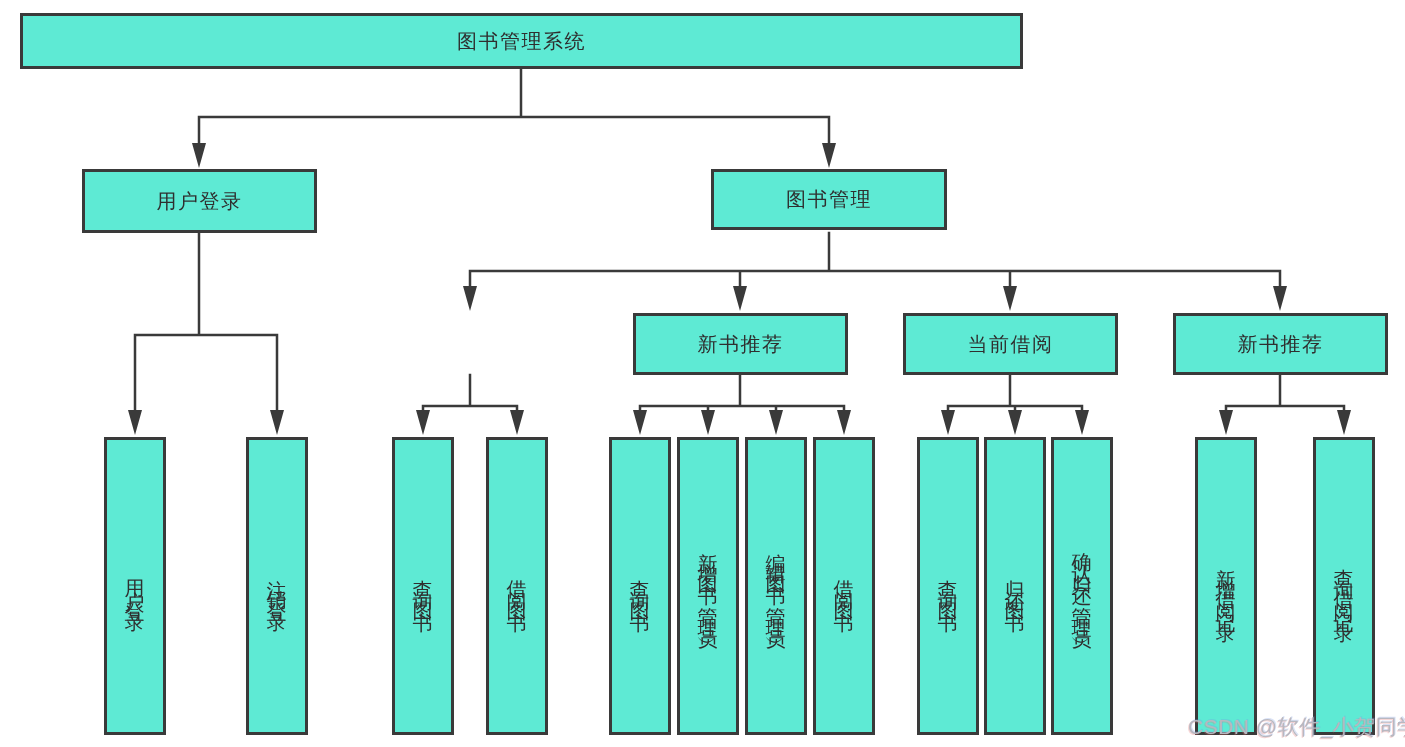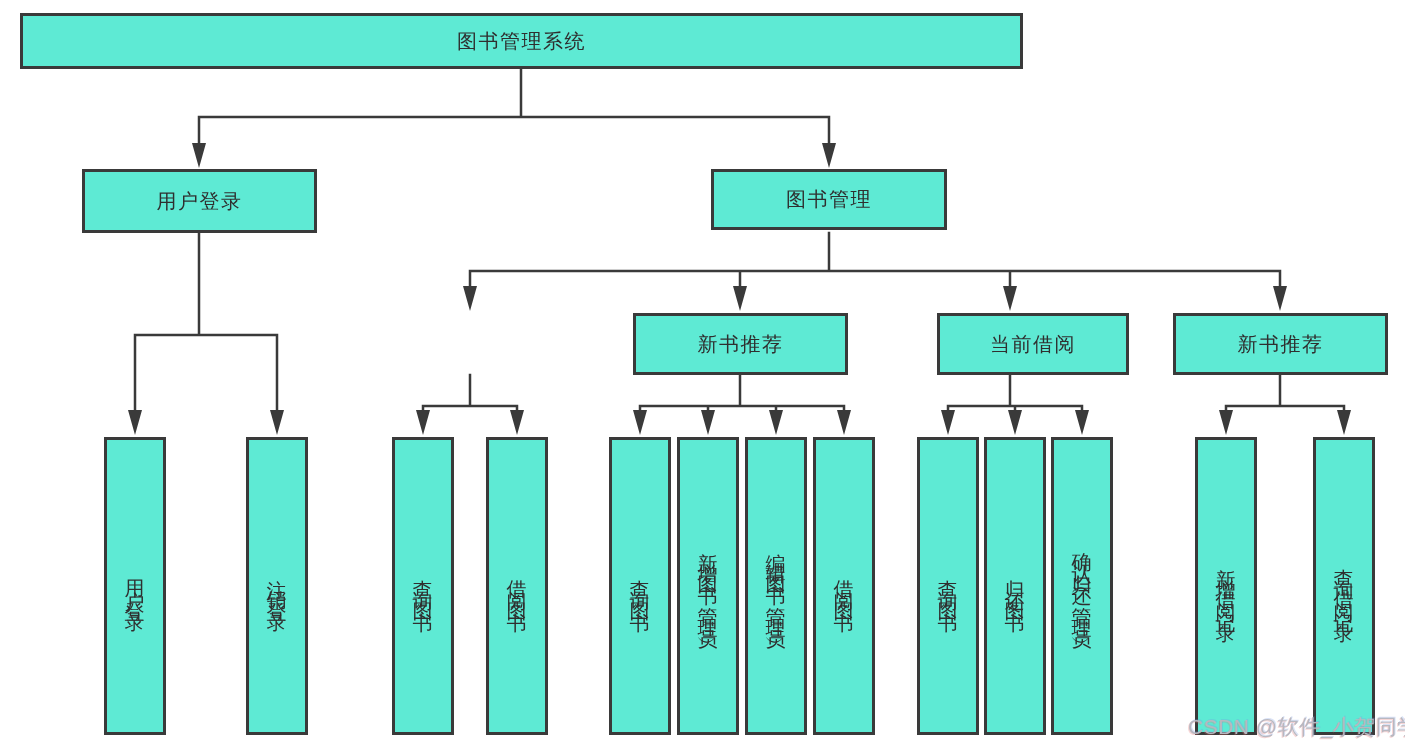--- a/index.html
+++ b/index.html
@@ -65,21 +65,21 @@
   <div class="node h" style="left:82px;top:169px;width:235px;height:64px">
     <span>用户登录</span>
   </div>
   <div class="node h" style="left:711px;top:169px;width:236px;height:61px">
     <span>图书管理</span>
   </div>
 
   <div class="node h" style="left:633px;top:313px;width:215px;height:62px">
     <span>新书推荐</span>
   </div>
-  <div class="node h" style="left:937px;top:313px;width:192px;height:62px">
+  <div class="node h" style="left:903px;top:313px;width:215px;height:62px">
     <span>当前借阅</span>
   </div>
   <div class="node h" style="left:1173px;top:313px;width:215px;height:62px">
     <span>新书推荐</span>
   </div>
 
   <div class="node v" style="left:104px;top:437px;width:62px;height:298px">
     <span class="vtext">用户登录</span>
   </div>
   <div class="node v" style="left:246px;top:437px;width:62px;height:298px">

